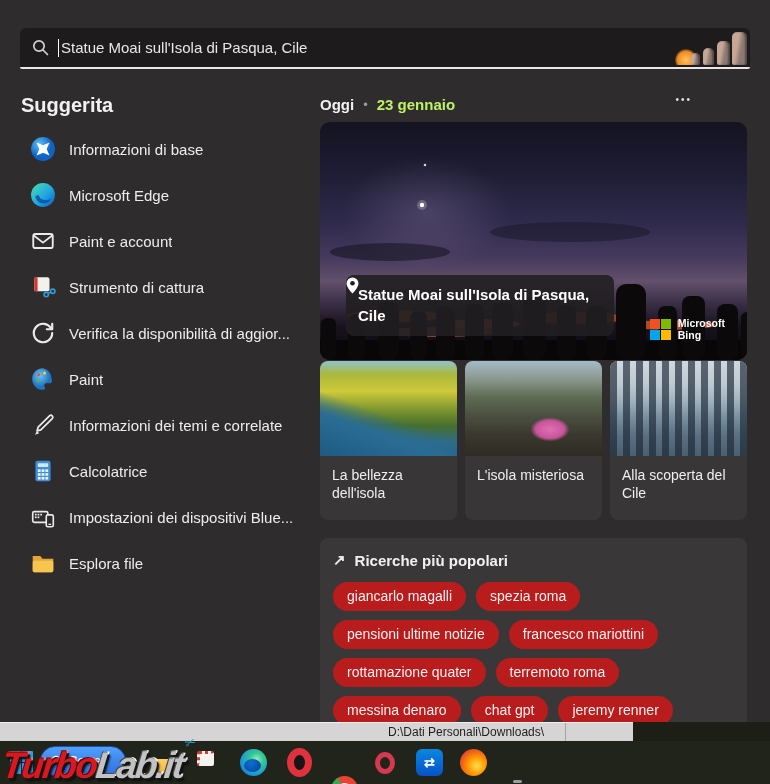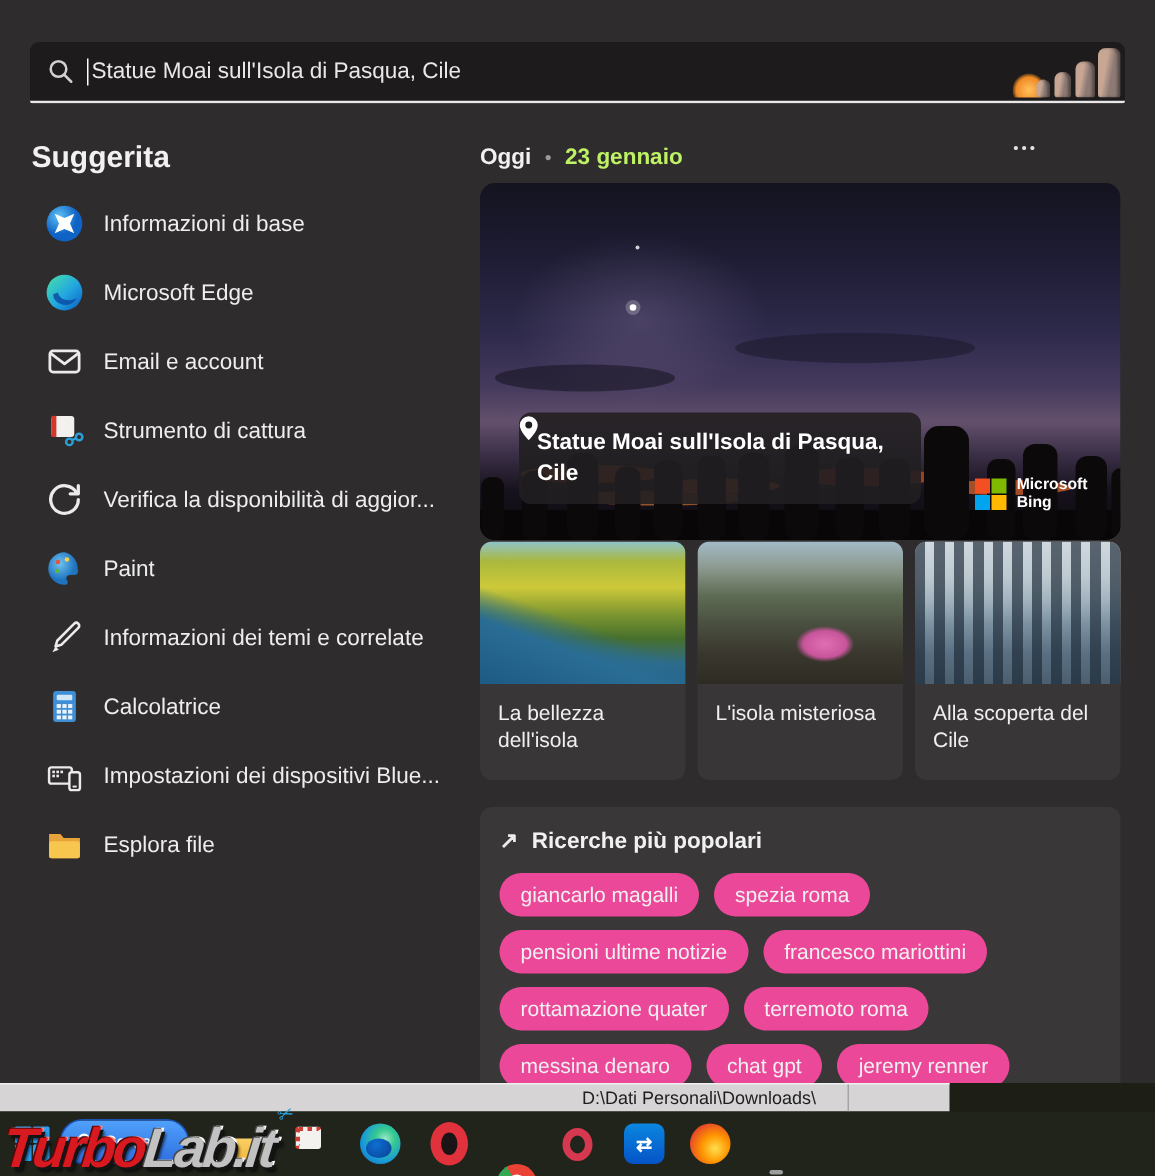--- a/index.html
+++ b/index.html
@@ -62,21 +62,21 @@
       linear-gradient(180deg,#a3bbc8 0%, #8d9a90 18%, #5e6b54 38%, #4a4f40 58%, #3a382e 78%, #2d2b23 100%); }
   .t3 .thumb-img { background: repeating-linear-gradient(90deg, rgba(38,52,66,.75) 0 7px, rgba(120,140,155,.25) 7px 13px),
       linear-gradient(180deg,#eef2f5 0%, #d4dde2 25%, #aebfc9 42%, #7d93a2 58%, #51677a 78%, #3c4f60 100%); }
   .thumb-cap { padding:10px 8px 12px 12px; color:#f0efef; font-size:14px; line-height:1.3; min-height:64px; }
 
   .popular { margin-top:18px; width:427px; background:#3a3738; border-radius:8px; padding:13px 13px 24px 13px; }
   .pop-header { display:flex; align-items:center; gap:9px; }
   .trend-ico { color:#eceaea; font-size:15px; font-weight:bold; }
   .pop-title { color:#f2f1f1; font-size:15px; font-weight:bold; }
   .chips { margin-top:13px; display:flex; flex-wrap:wrap; gap:9px 10px; }
-  .chip { background:#ec4899; border-radius:15px; padding:6px 14px 7px; color:#f1f0f0; font-size:14px; white-space:nowrap; cursor:default; }
+  .chip { background:#b91c1c; border-radius:15px; padding:6px 14px 7px; color:#f1f0f0; font-size:14px; white-space:nowrap; cursor:default; }
 
   
   .band { position:absolute; left:0; top:722px; width:633px; height:19px; background:#d6d4d5; border-top:1px solid #f0efef; }
   .band-path { position:absolute; left:388px; top:2px; font-size:12px; color:#1e1e1e; }
   .band-div { position:absolute; left:565px; top:0; width:1px; height:19px; background:#a6a4a5; }
 
   
   .taskbar { position:absolute; left:0; top:741px; width:770px; height:43px; background:#21241b; }
   .tb { position:absolute; top:8px; }
   .win-grid { width:24px; height:24px; display:grid; grid-template-columns:11px 11px; grid-template-rows:11px 11px; gap:1px; }
@@ -175,21 +175,21 @@
             <span class="sb-label">Microsoft Edge</span>
           </div>
 
           <div class="sb-item">
             <span class="sb-ico">
               <svg width="26" height="26" viewBox="0 0 24 24">
                 <rect x="3" y="5.5" width="18" height="13" rx="2" fill="none" stroke="#eceaea" stroke-width="1.7"></rect>
                 <path d="M3.5 7 L12 13.5 L20.5 7" fill="none" stroke="#eceaea" stroke-width="1.7" stroke-linejoin="round"></path>
               </svg>
             </span>
-            <span class="sb-label">Email e account</span>
+            <span class="sb-label">Paint e account</span>
           </div>
 
           <div class="sb-item">
             <span class="sb-ico">
               <svg width="26" height="26" viewBox="0 0 24 24">
                 <rect x="4" y="3" width="14" height="13" rx="2" fill="#f3f1ed"></rect>
                 <rect x="4" y="3" width="3" height="13" fill="#d2382e"></rect>
                 <circle cx="15" cy="19" r="2" fill="none" stroke="#2b9fd8" stroke-width="1.5"></circle>
                 <circle cx="21" cy="16" r="2" fill="none" stroke="#2b9fd8" stroke-width="1.5"></circle>
                 <line x1="16.5" y1="17.8" x2="19.5" y2="16.8" stroke="#2b9fd8" stroke-width="1.4"></line>

